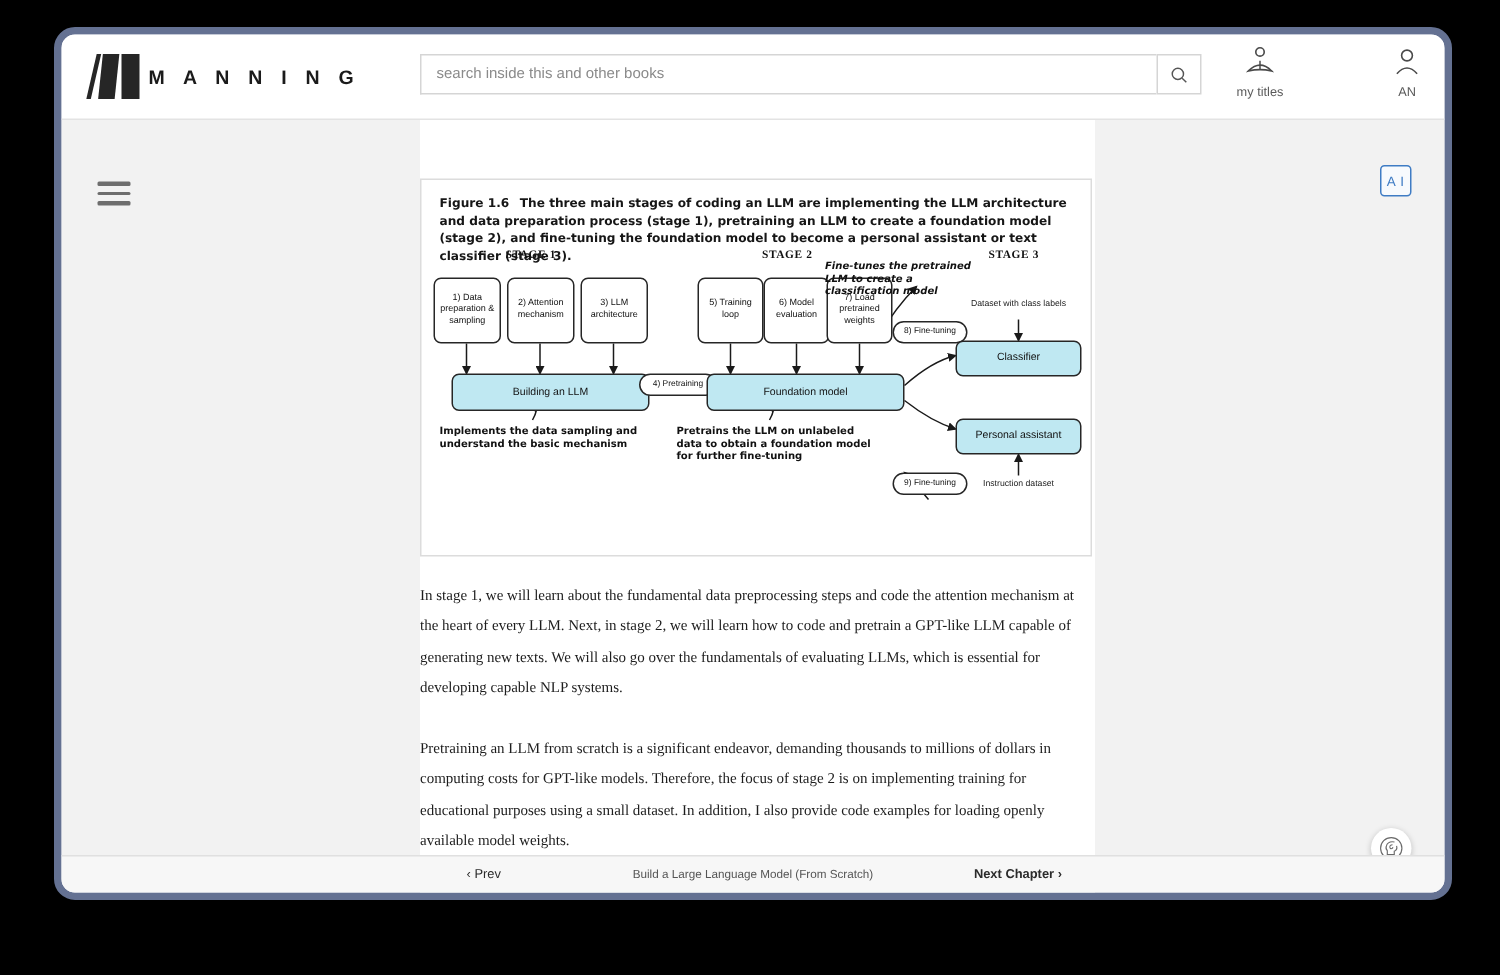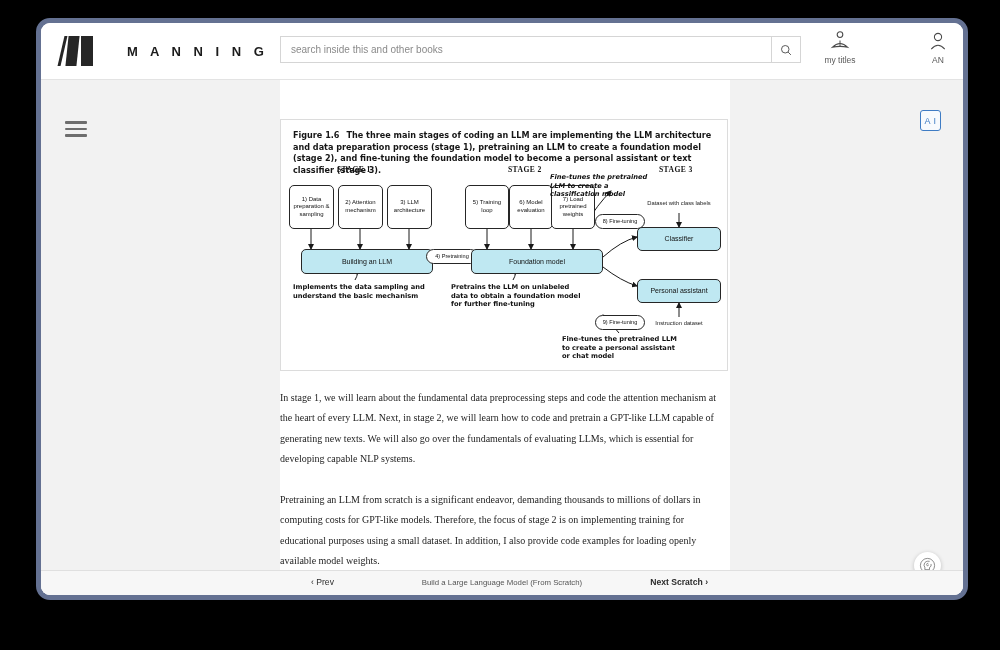--- a/index.html
+++ b/index.html
@@ -25,21 +25,21 @@
   
   #header {
     position: absolute; left: 0; top: 0;
     width: 100%; height: 57px;
     background: #ffffff;
     border-bottom: 1px solid #e3e3e3;
     box-sizing: border-box;
   }
   #brand {
     position: absolute; left: 20px; top: 13px;
-    display: flex; align-items: center; gap: 32px;
+    display: flex; align-items: center; gap: 4px;
   }
   .logo-mark {
     width: 34px; height: 30px;
     position: relative;
   }
   .logo-mark .slash {
     position: absolute; left: 0; top: 0;
     width: 3px; height: 30px;
     background: #262626;
     transform: skewX(-13deg);
@@ -368,36 +368,35 @@
 
           <div class="node blue" style="left:356px; top:62px; width:84px; height:24px; font-size:7px;">Classifier</div>
           <div class="node blue" style="left:356px; top:114px; width:84px; height:24px; font-size:7px;">Personal assistant</div>
 
           <div class="plain-label" style="left:344px; top:35px; width:108px;">Dataset with class labels</div>
           <div class="plain-label" style="left:350px; top:155px; width:96px;">Instruction dataset</div>
 
           <div class="annot" style="left:269px; top:8px; width:110px;font-style:italic;">Fine-tunes the pretrained LLM to create a classification model</div>
           <div class="annot" style="left:12px; top:118px; width:145px;">Implements the data sampling and understand the basic mechanism</div>
           <div class="annot" style="left:170px; top:118px; width:135px;">Pretrains the LLM on unlabeled data to obtain a foundation model for further fine-tuning</div>
-          <div class="annot" style="left:281px; top:170px; width:115px;">Fine-tunes the pretrained LLM to create a personal assistant or chat model</div>
 
         </div>
       </div>
 
       <div class="para" id="para1">In stage 1, we will learn about the fundamental data preprocessing steps and code the attention mechanism at the heart of every LLM. Next, in stage 2, we will learn how to code and pretrain a GPT-like LLM capable of generating new texts. We will also go over the fundamentals of evaluating LLMs, which is essential for developing capable NLP systems.</div>
       <div class="para" id="para2">Pretraining an LLM from scratch is a significant endeavor, demanding thousands to millions of dollars in computing costs for GPT-like models. Therefore, the focus of stage 2 is on implementing training for educational purposes using a small dataset. In addition, I also provide code examples for loading openly available model weights.</div>
 
     </div>
   </div>
 
   <div id="bottombar">
     <div class="prev">
       <span>‹</span>
       <span>Prev</span>
     </div>
     <div class="booktitle">Build a Large Language Model (From Scratch)</div>
     <div class="next">
-      <span>Next Scratch</span>
+      <span>Next Chapter</span>
       <span>›</span>
     </div>
   </div>
 
 </div>
 
 </body></html>

